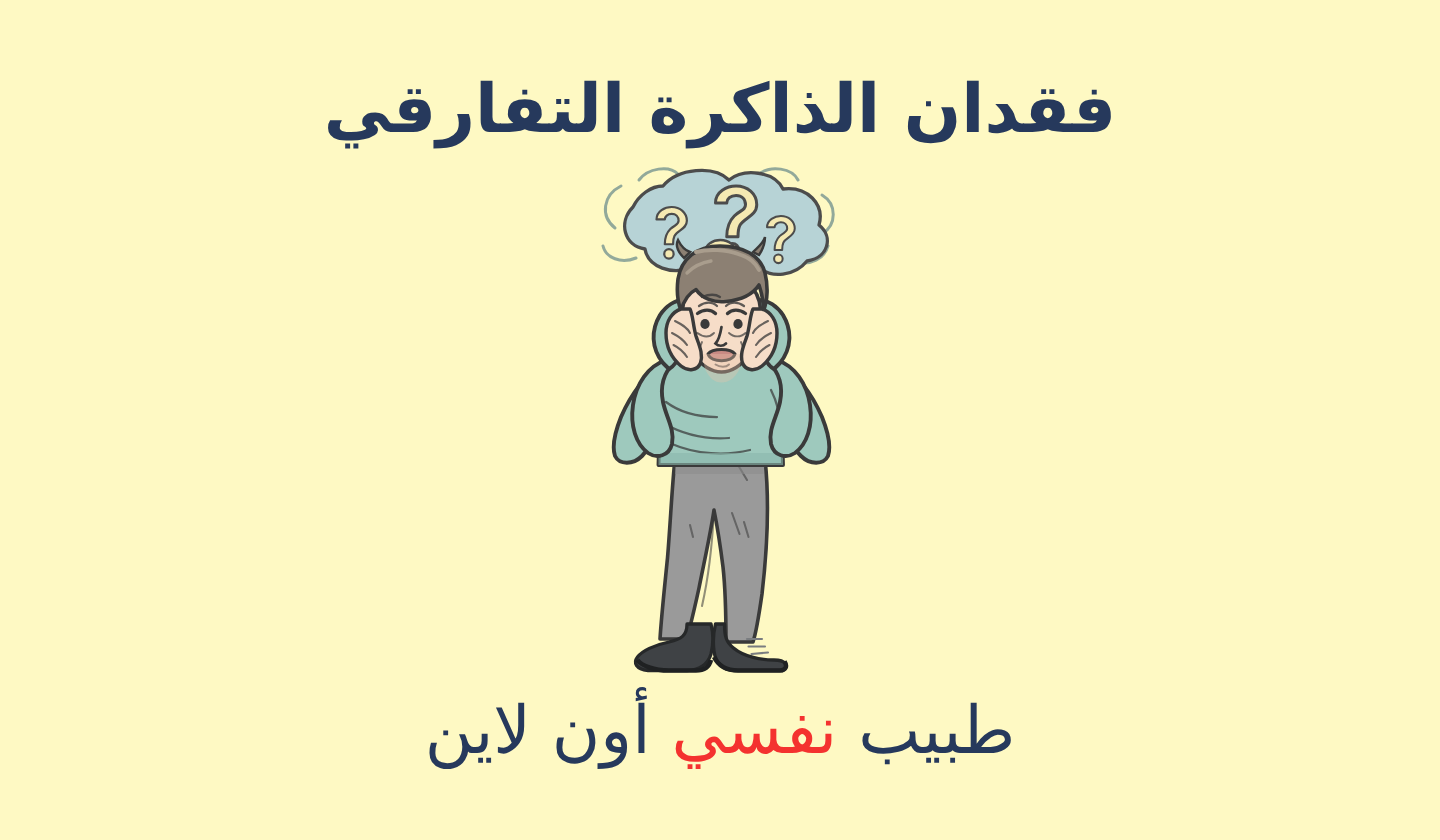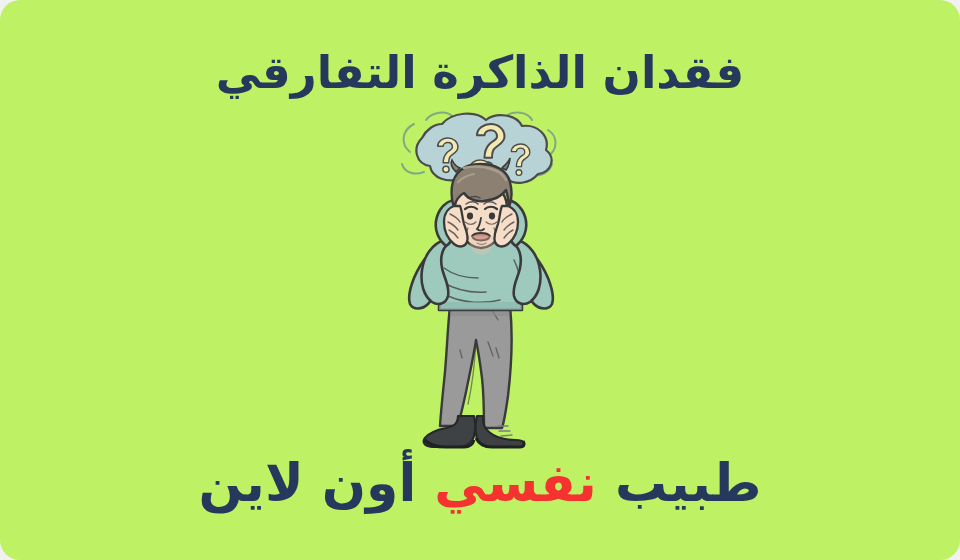--- a/index.html
+++ b/index.html
@@ -48,23 +48,23 @@
     position: absolute;
     bottom: 48px;
     left: 0;
     width: 960px;
     text-align: center;
     direction: rtl;
   }
   .tagline-text {
     display: inline-block;
     font-family: "DejaVu Sans", "Liberation Sans", sans-serif;
-    font-size: 52px;
+    font-size: 44px;
     line-height: 1.1;
-    font-weight: 700;
+    font-weight: 400;
     color: #26395c;
     white-space: nowrap;
   }
   .tagline-text .hl {
     color: #f4322f;
   }
 
   
   .illustration {
     position: absolute;
@@ -76,21 +76,21 @@
   }
   .illustration svg {
     display: block;
     width: 200px;
     height: 340px;
   }
 </style>
 </head>
 <body style="background: rgb(241, 241, 241);">
 
-<div id="poster" style="background: #bef264; border-radius: 20px;">
+<div id="poster" style="background: #fef9c3;">
 
   <div class="title-wrap">
     <span class="title-text" style="color: rgb(38, 57, 92);">فقدان الذاكرة التفارقي</span>
   </div>
 
   <div class="illustration">
     <svg viewBox="0 0 200 340" xmlns="http://www.w3.org/2000/svg">
 
       <g>
 

